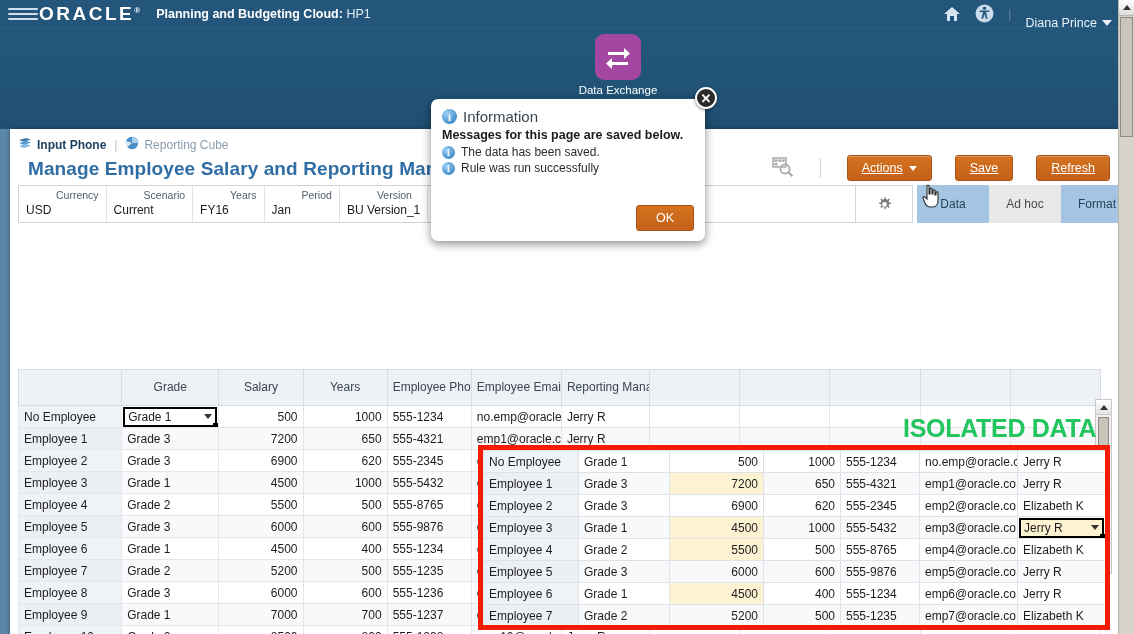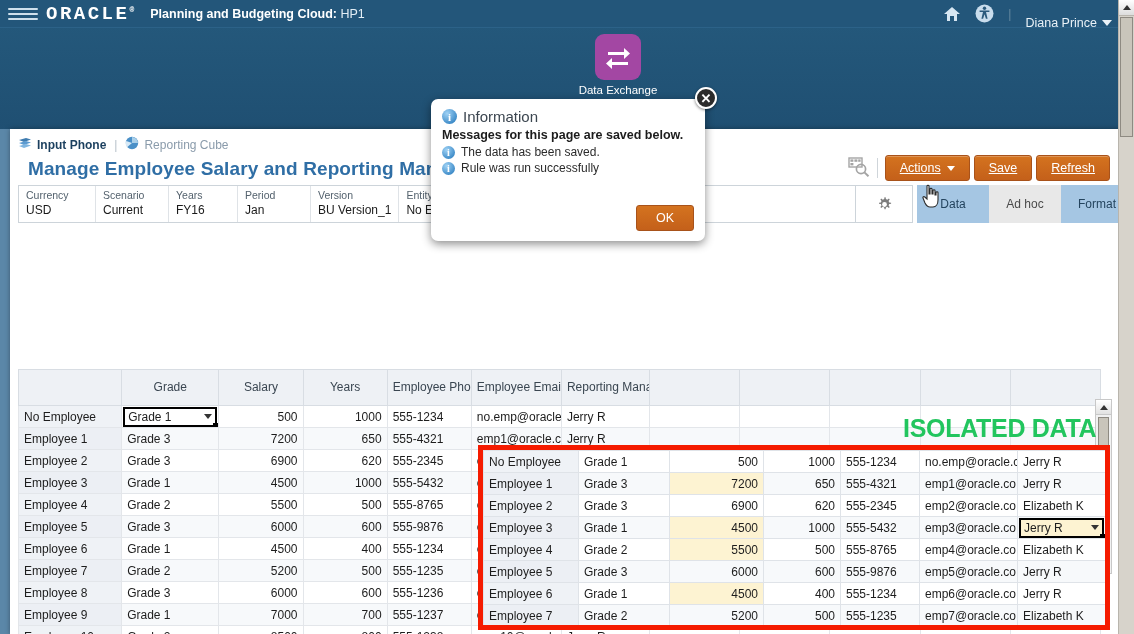--- a/index.html
+++ b/index.html
@@ -21,21 +21,21 @@
   #topbar{
     position:absolute; left:0; top:0; width:1134px; height:28px;
     display:flex; align-items:center;
     background:#23567a;
     border-bottom:1px solid #2c6288;
   }
   .hamburger{ width:30px; margin-left:8px; display:flex; flex-direction:column; gap:3px; cursor:pointer;}
   .hamburger i{ display:block; height:2px; background:#cfe0ec; border-radius:1px;}
   .oracle-logo{
     color:#ffffff; font-size:19px; font-weight:bold; letter-spacing:2.5px;
-    margin-left:8px; font-family:Liberation Mono, monospace;
+    margin-left:1px; font-family:Liberation Sans, sans-serif;
   }
   .oracle-logo sup{ font-size:8px; vertical-align:super; letter-spacing:0; }
   .app-title{
     margin-left:16px; color:#ffffff; font-size:12.5px; font-weight:bold; white-space:nowrap;
   }
   .app-title .pod{ font-weight:normal; color:#e3eef6; }
   .topbar-right{
     margin-left:auto; display:flex; align-items:center; gap:14px; padding-right:22px; color:#dce9f2;
   }
   .ic{ cursor:pointer; display:inline-flex; align-items:center; justify-content:center; }
@@ -73,37 +73,37 @@
   
   .pov-row{ position:relative; height:40px; margin:0 8px; }
   .pov-strip{
     position:absolute;left:0;top:0; height:38px; display:flex;
     border:1px solid #cdd4da; background:#fff; width:838px;
   }
   .pov-cell{
     min-width:66px; padding:3px 7px 0 7px; border-right:1px solid #dfe3e7; cursor:pointer;
   }
   .pov-cell:last-child{ border-right:none; }
-  .pov-k{ font-size:10.5px; color:#53616d; line-height:13px;}
+  .pov-k{ font-size:10.5px; color:#53616d; line-height:13px;margin-left:30px;}
   .pov-v{ font-size:12px; color:#1a1a1a; line-height:16px; white-space:nowrap; overflow:hidden;}
   .gear-cell{
     position:absolute; left:838px; top:0; width:57px; height:38px;
     border:1px solid #cdd4da; border-left:none; background:#fff;
     display:flex;align-items:center;justify-content:center; cursor:pointer;
   }
   .mode-tabs{ position:absolute; left:899px; top:0; display:flex; }
   .mode-tab{
     width:72px;height:38px;display:flex;align-items:center;justify-content:center;
     font-size:12px; color:#24445e; cursor:pointer;
   }
   .mode-tab.blue{ background:#a5c6e3; }
   .mode-tab.gray{ background:#e8e8e8; color:#4a4a4a;}
 
   
-  .tbar{ position:absolute; right:8px; top:-30px; display:flex; align-items:center; gap:4px;}
+  .tbar{ position:absolute; right:8px; top:-30px; display:flex; align-items:center; gap:23px;}
   .srch-ic{ cursor:pointer; opacity:.62; }
   .vsep{ width:1px;height:20px;background:#cfd5da; margin:0 3px;}
   .obtn{
     background:linear-gradient(180deg,#d4731f 0%, #c4601a 100%);
     border:1px solid #a8521a;
     color:#fff; font-size:12.5px; border-radius:3px;
     padding:5px 14px; cursor:pointer; white-space:nowrap;
     box-shadow:inset 0 1px 0 rgba(255,255,255,.25);
   }
   .obtn u{ text-decoration:underline; }

